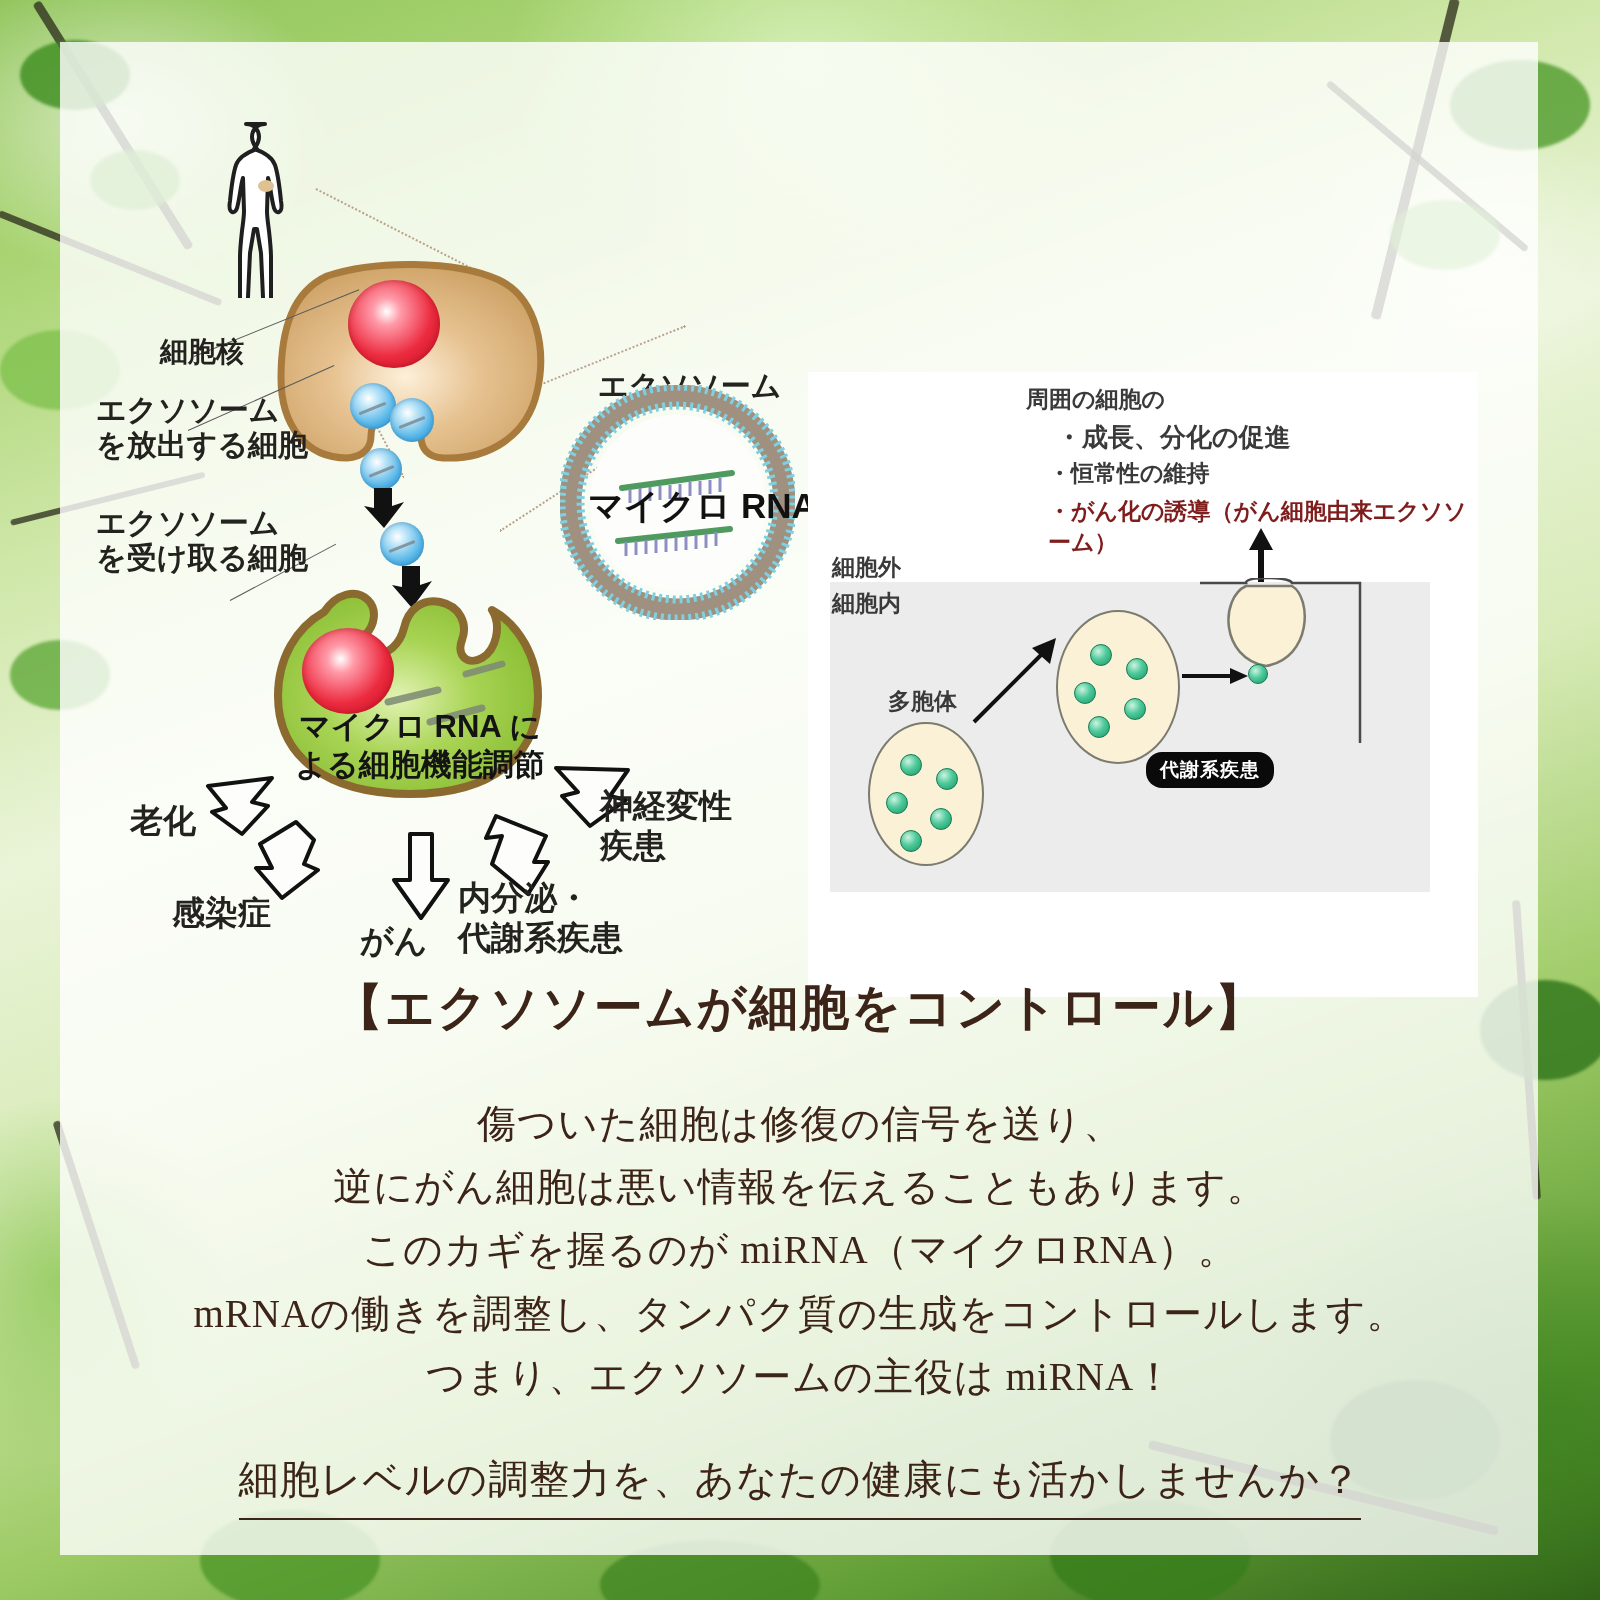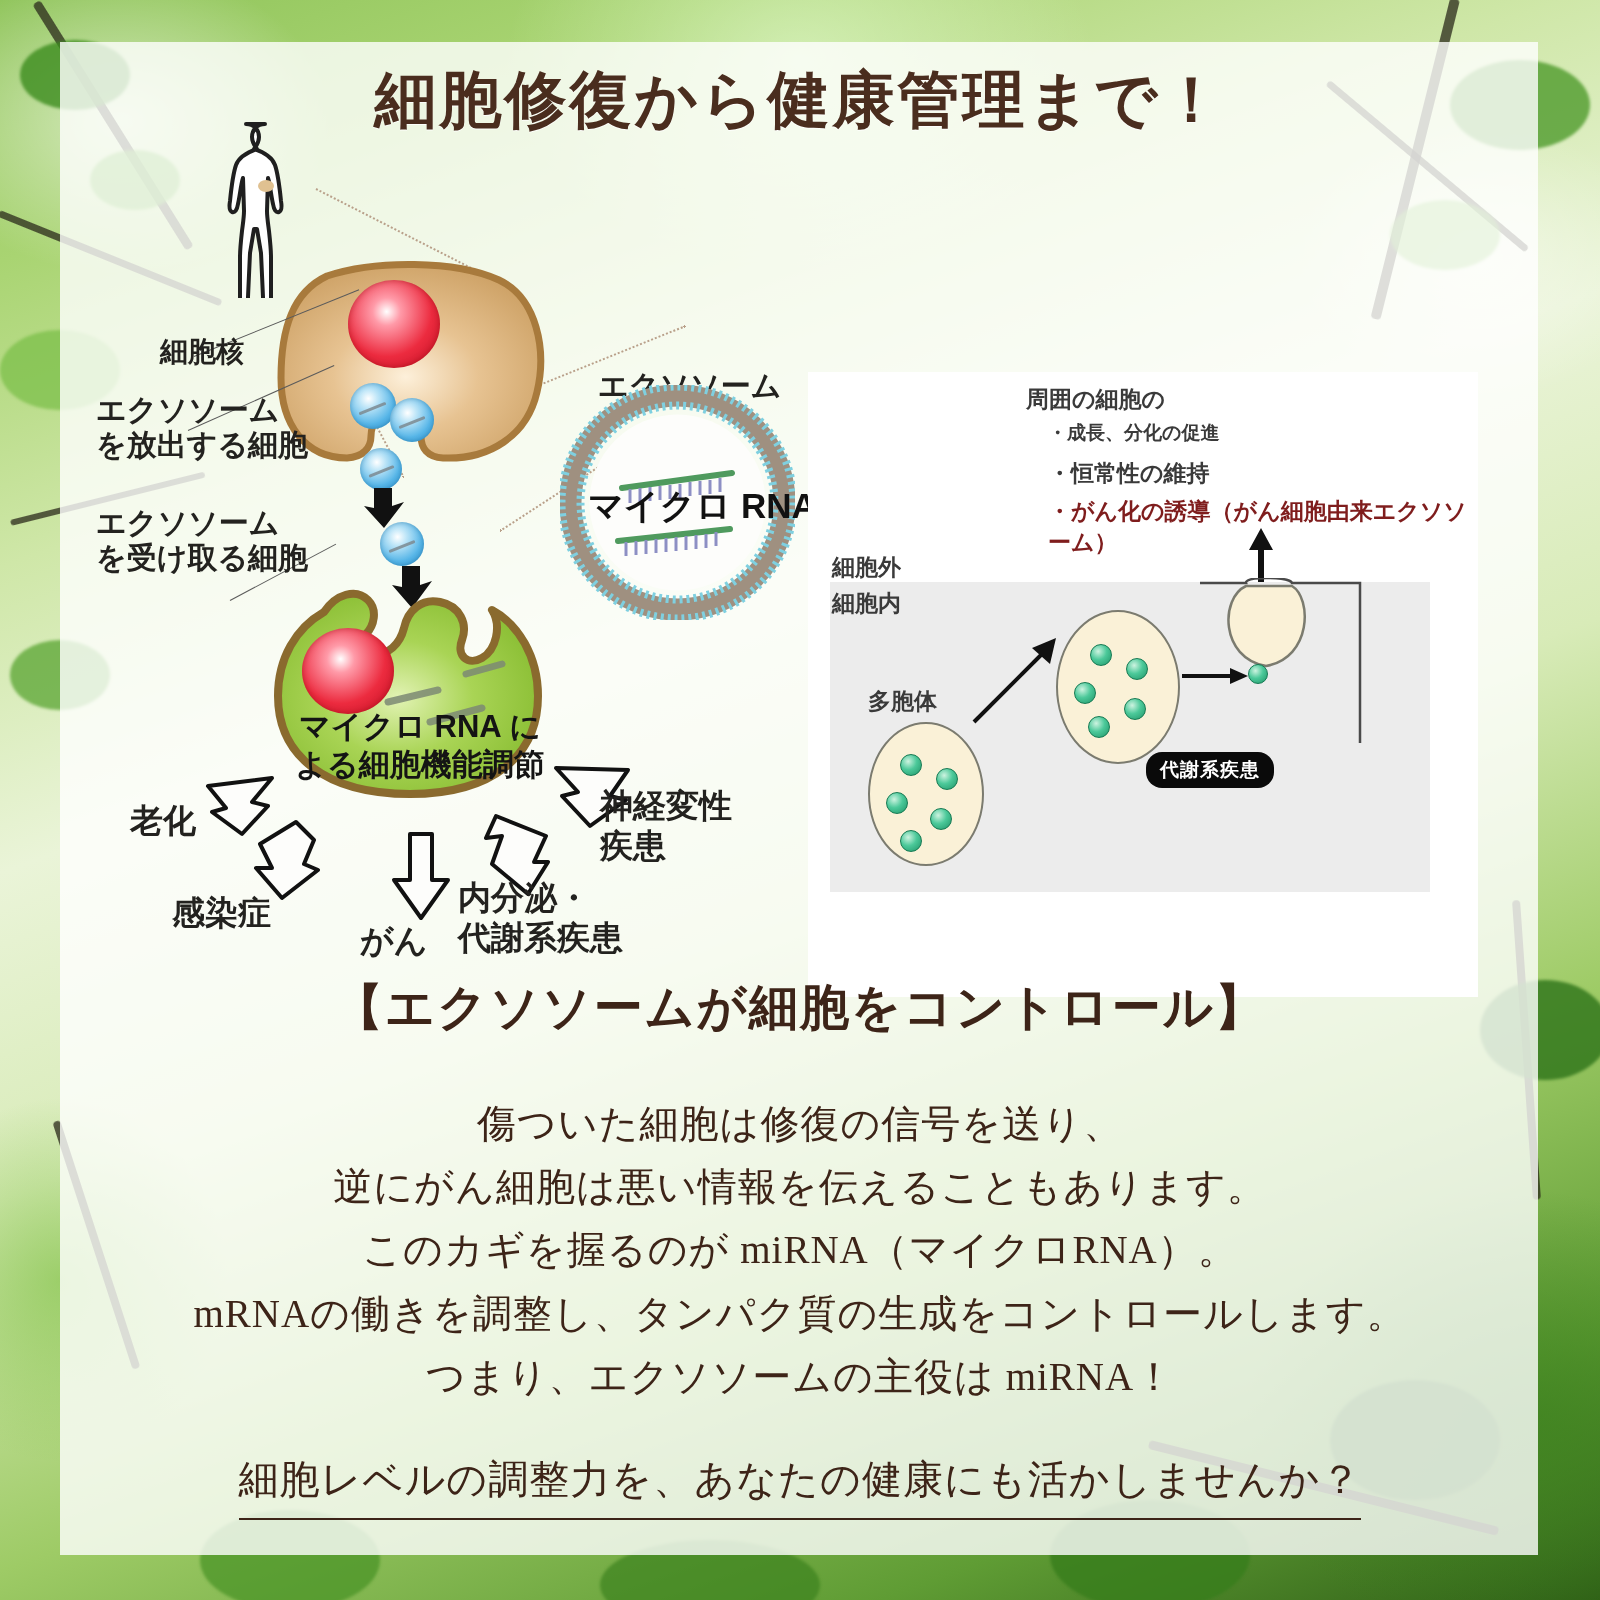--- a/index.html
+++ b/index.html
@@ -115,21 +115,20 @@
     <div class="leaf" style="left:1390px;top:200px;width:110px;height:70px;background:rgba(110,185,60,.6);"></div>
     <div class="leaf" style="left:1480px;top:980px;width:130px;height:100px;background:rgba(45,115,25,.8);"></div>
     <div class="leaf" style="left:1330px;top:1380px;width:170px;height:120px;background:rgba(40,105,20,.85);"></div>
     <div class="leaf" style="left:1050px;top:1500px;width:200px;height:110px;background:rgba(55,125,28,.8);"></div>
     <div class="leaf" style="left:200px;top:1510px;width:180px;height:100px;background:rgba(70,145,35,.7);"></div>
     <div class="leaf" style="left:600px;top:1540px;width:220px;height:90px;background:rgba(60,130,30,.7);"></div>
   </div>
 
   <div class="card"></div>
 
-  <div class="title">細胞修復から健康管理まで！</div>
 
   <div class="diagram">
 
     <svg class="human" viewBox="0 0 110 180">
       <path d="M55 6 c-8 0-13 6-13 13 0 6 3 9 5 12 -9 3 -18 8 -21 16 -3 9 -5 26 -6 36 -1 6 -1 10 2 11 3 1 5-2 6-8 2-9 3-20 5-26 l1 33 c0 6 -1 12 -2 20 -1 9 -2 18 -2 26 l0 40 c0 4 1 6 4 6 3 0 4-2 4-6 l2-44 4-24 3 0 4 24 2 44 c0 4 1 6 4 6 3 0 4-2 4-6 l0-40 c0-8 -1-17 -2-26 -1-8 -2-14 -2-20 l1-33 c2 6 3 17 5 26 1 6 3 9 6 8 3-1 3-5 2-11 -1-10 -3-27 -6-36 -3-8 -12-13 -21-16 2-3 5-6 5-12 0-7 -5-13 -13-13 z" fill="#ffffff" stroke="#1f1f1f" stroke-width="4" stroke-linejoin="round"></path>
       <ellipse cx="56" cy="68" rx="8" ry="6" fill="#e0c191"></ellipse>
     </svg>
 
     <div class="dotline" style="left:256px;top:88px;width:230px;transform:rotate(27deg);"></div>
     <div class="dotline" style="left:250px;top:200px;width:200px;transform:rotate(62deg);"></div>
@@ -244,21 +243,21 @@
         <line x1="126" y1="151" x2="126" y2="165"></line>
           <line x1="136" y1="150" x2="136" y2="164"></line>
         <line x1="146" y1="149" x2="146" y2="163"></line>
           <line x1="156" y1="147" x2="156" y2="161"></line>
       </g>
     </svg>
     <div class="lbl" style="left:528px;top:385px;font-size:35px;color:#111;">マイクロ RNA</div>
 
     <div class="panel">
       <div class="panel-txt" style="left:218px;top:12px;font-size:23px;">周囲の細胞の</div>
-      <div class="panel-txt" style="left:240px;top:48px;font-size:19px;">・成長、分化の促進</div>
+      <div class="panel-txt" style="left:248px;top:48px;font-size:26px;">・成長、分化の促進</div>
       <div class="panel-txt" style="left:240px;top:86px;font-size:23px;">・恒常性の維持</div>
       <div class="panel-txt panel-red" style="left:240px;top:124px;font-size:23px;">・がん化の誘導（がん細胞由来エクソソーム）</div>
 
       <svg style="position:absolute;left:440px;top:156px;width:26px;height:68px;" viewBox="0 0 26 68">
         <path d="M13 0 L25 22 L16 22 L16 68 L10 68 L10 22 L1 22 Z" fill="#111"></path>
       </svg>
 
       <div class="panel-txt" style="left:218px;top:232px;font-size:23px;">エクソソーム</div>
 
       <div class="gdot" style="left:382px;top:232px;width:18px;height:18px;"></div>
@@ -277,21 +276,21 @@
         <path d="M46 8 C20 20 20 80 66 88 C112 80 112 20 92 8 Z" fill="#faf1d7" stroke="#7b7b6f" stroke-width="2.5"></path>
       </svg>
       <div class="gdot" style="left:440px;top:292px;width:18px;height:18px;"></div>
 
       <div class="mvb" style="left:60px;top:350px;width:112px;height:140px;"></div>
       <div class="gdot" style="left:92px;top:382px;width:20px;height:20px;"></div>
       <div class="gdot" style="left:128px;top:396px;width:20px;height:20px;"></div>
       <div class="gdot" style="left:78px;top:420px;width:20px;height:20px;"></div>
       <div class="gdot" style="left:122px;top:436px;width:20px;height:20px;"></div>
       <div class="gdot" style="left:92px;top:458px;width:20px;height:20px;"></div>
-      <div class="panel-txt" style="left:60px;top:314px;font-size:23px;">多胞体</div>
+      <div class="panel-txt" style="left:80px;top:314px;font-size:23px;">多胞体</div>
 
       <svg style="position:absolute;left:162px;top:258px;width:100px;height:96px;" viewBox="0 0 100 96">
         <path d="M4 92 L78 18" stroke="#111" stroke-width="4"></path>
         <path d="M86 8 L62 18 L80 34 Z" fill="#111"></path>
       </svg>
 
       <div class="mvb" style="left:248px;top:238px;width:120px;height:150px;"></div>
       <div class="gdot" style="left:282px;top:272px;width:20px;height:20px;"></div>
       <div class="gdot" style="left:318px;top:286px;width:20px;height:20px;"></div>
       <div class="gdot" style="left:266px;top:310px;width:20px;height:20px;"></div>

